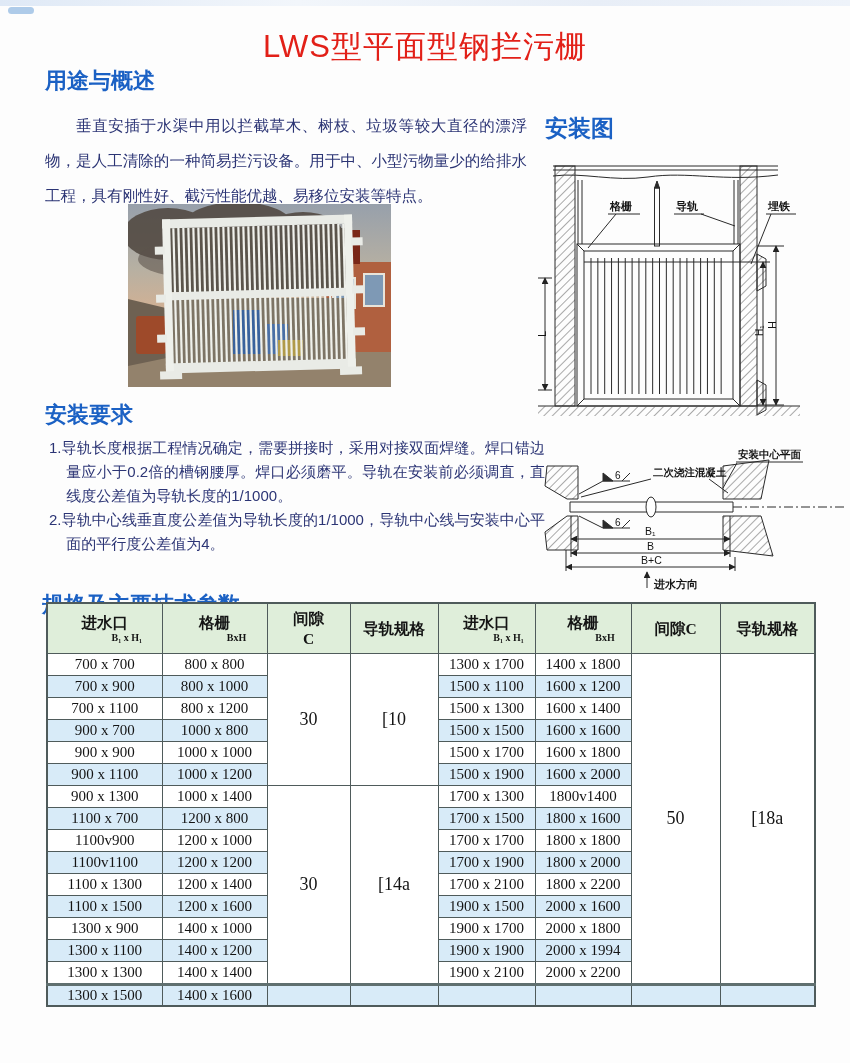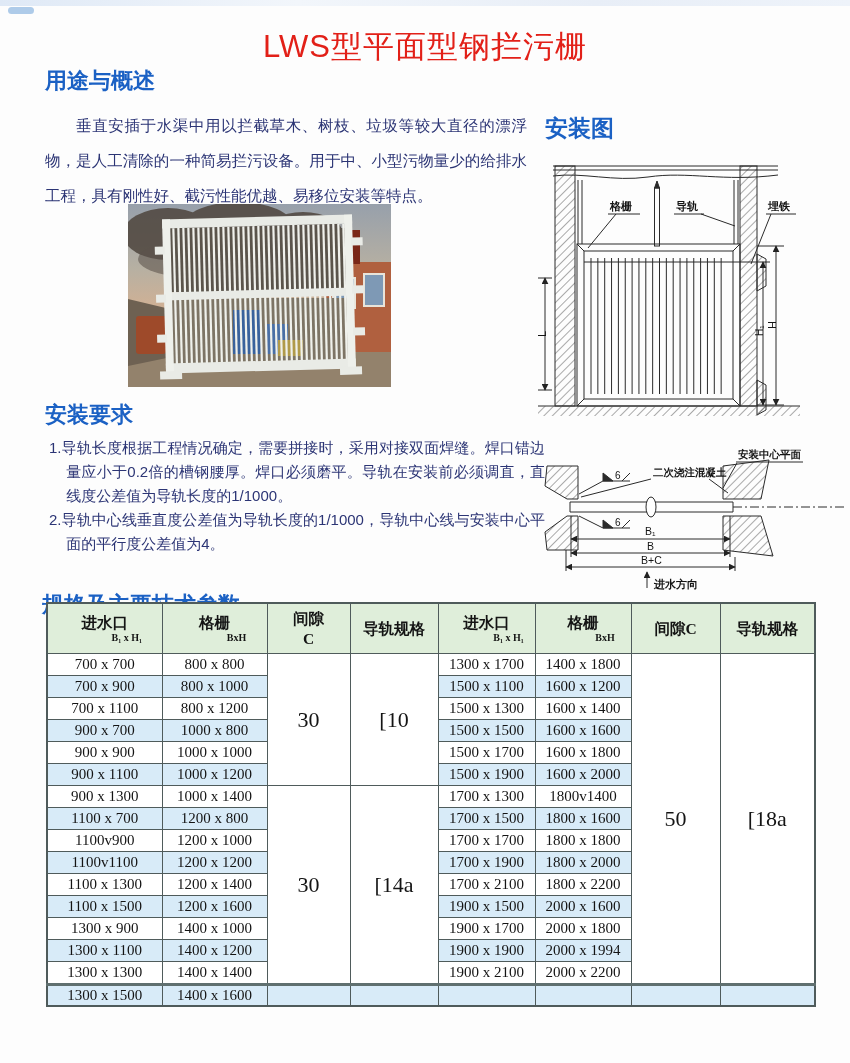--- a/index.html
+++ b/index.html
@@ -30,21 +30,21 @@
   
   .spec-table{position:absolute;left:46px;top:602px;width:768px;border-collapse:collapse;
         table-layout:fixed;font-family:"Liberation Serif",serif;color:#141414;
         border:2px solid #4f5b5b;}
   .spec-table th,.spec-table td{border:1px solid #4f5b5b;text-align:center;vertical-align:middle;
         padding:0;overflow:hidden;}
   .spec-table th{height:49px;background:#dfeeda;font-size:15.5px;font-weight:bold;line-height:1.25;}
   .spec-table th .sub{font-size:10px;font-weight:bold;margin-left:44px;}
   .spec-table td{height:21px;font-size:15px;background:#ffffff;}
   .spec-table tr.alt td{background:#d8ebf8;}
-  .spec-table td.merged{background:#ffffff;font-size:22px;}
+  .spec-table td.merged{background:#ffffff;font-size:18px;}
   .spec-table tr.last td{height:19px;border-top:3px solid #5f6f6f;background:#d8ebf8;}
 </style>
 </head>
 <body>
 
 <div id="page">
   <div class="top-band"></div>
   <div class="top-pill"></div>
 
   <div class="doc-title">LWS型平面型钢拦污栅</div>

